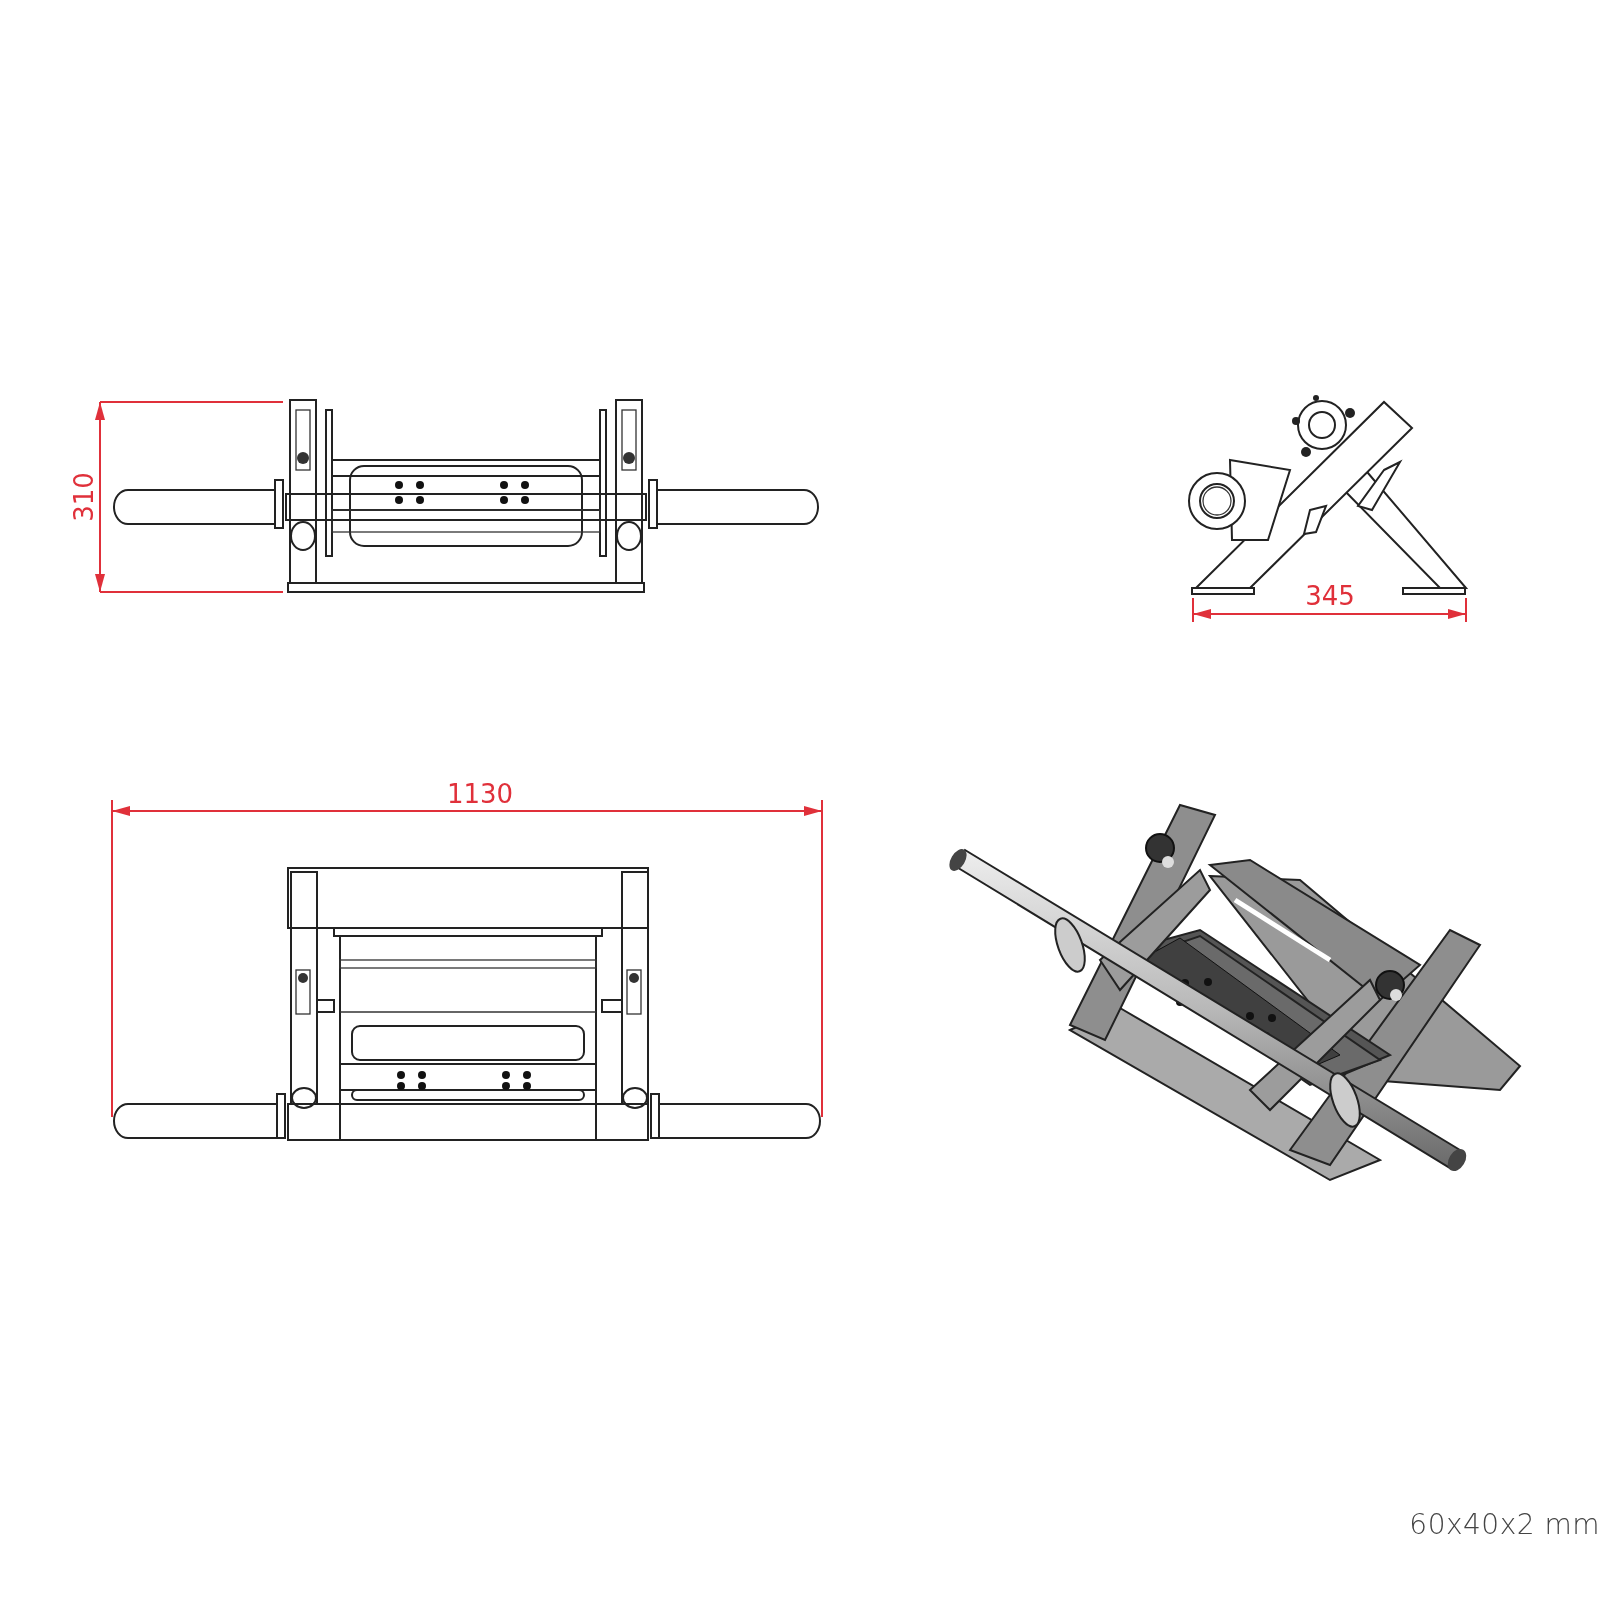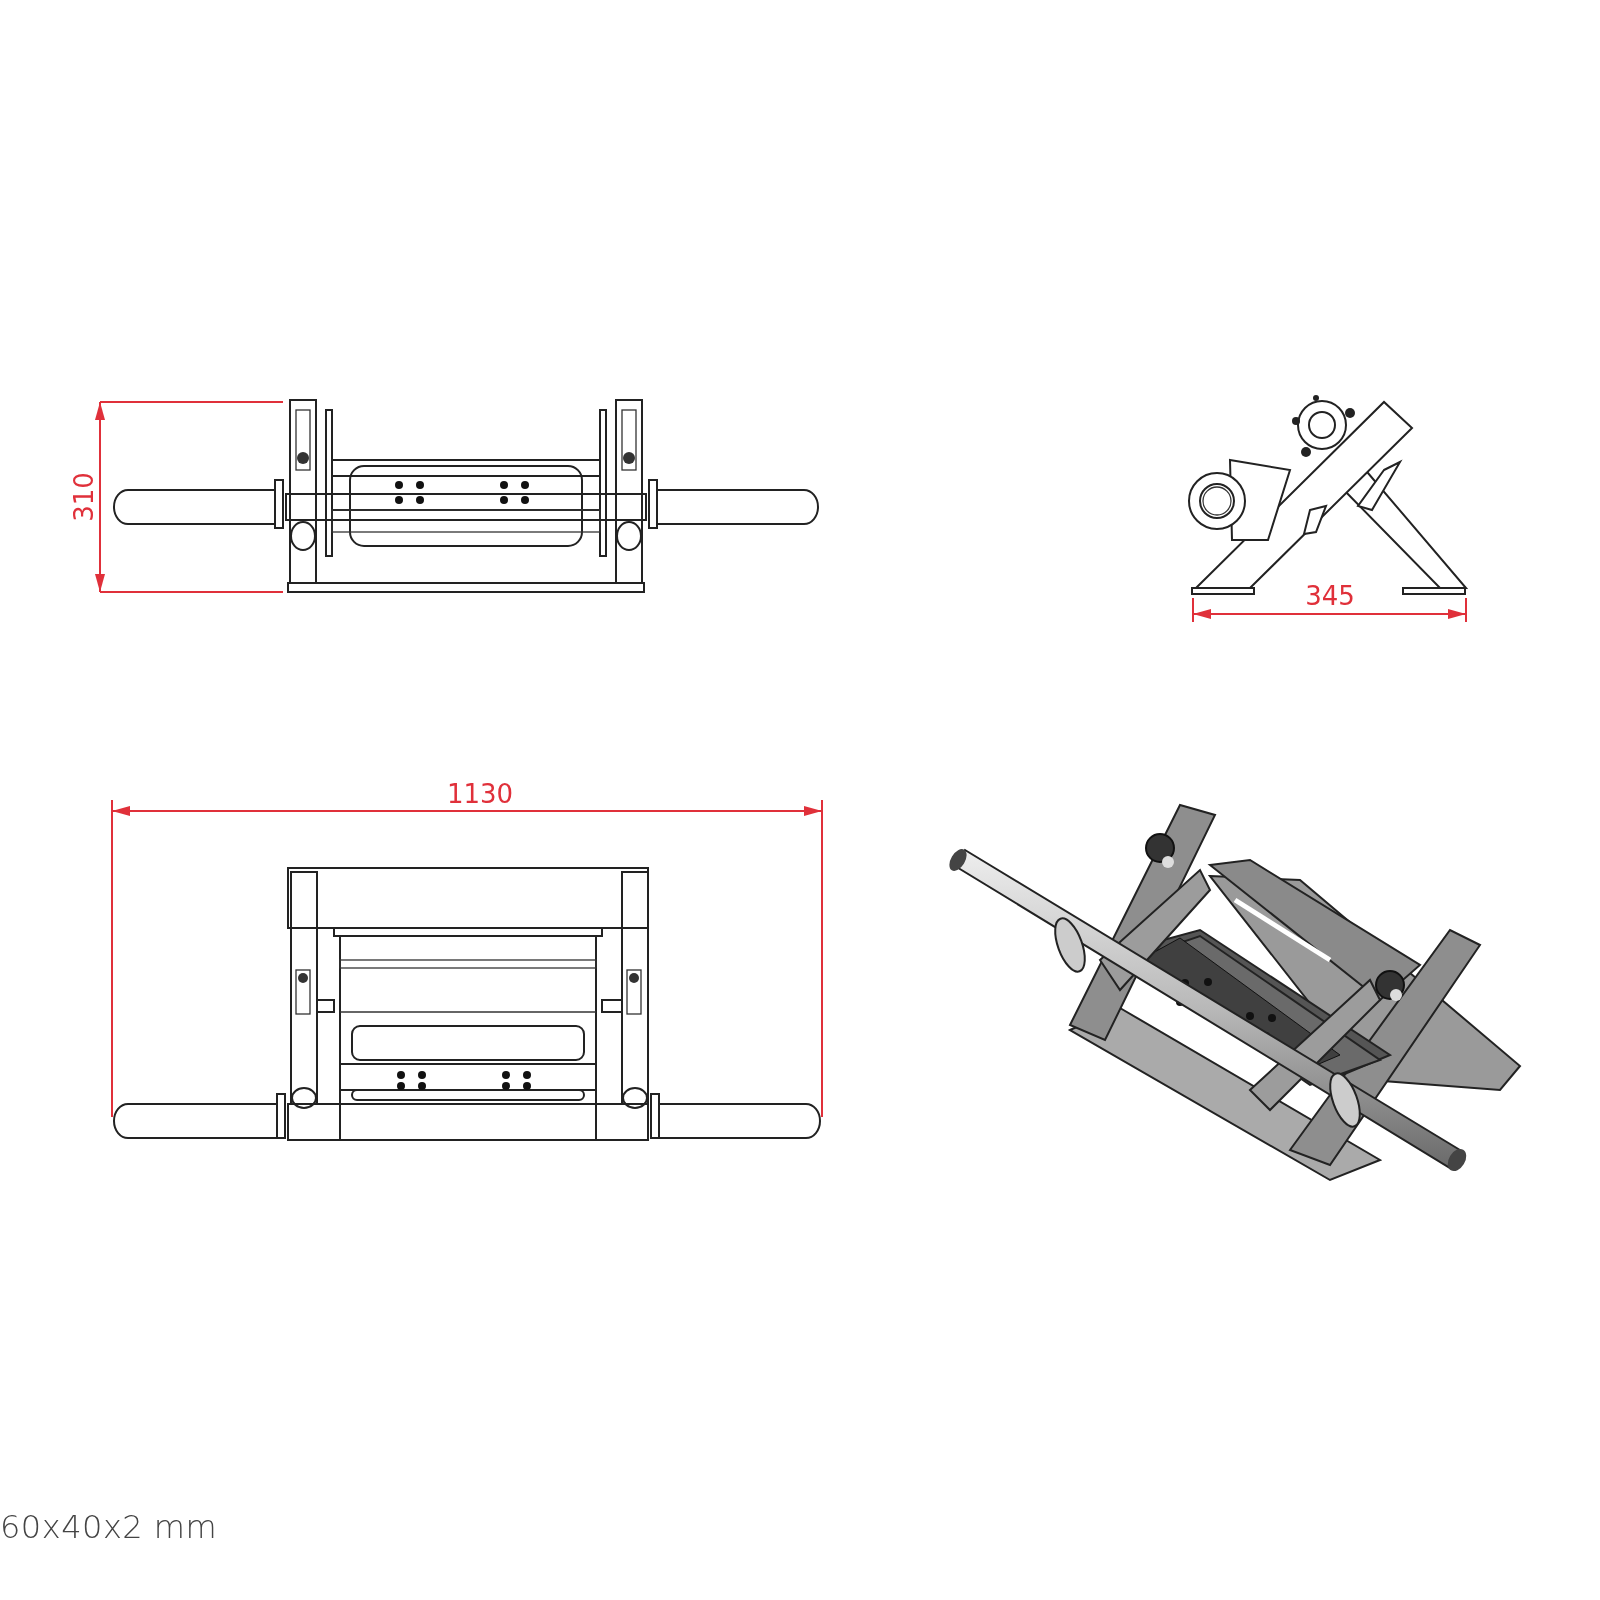--- a/index.html
+++ b/index.html
@@ -5,22 +5,22 @@
   html, body { margin: 0; padding: 0; background: #ffffff; }
   body { width: 1600px; height: 1600px; position: relative; overflow: hidden;
          font-family: "Liberation Sans", sans-serif; }
   svg.sheet { position: absolute; left: 0; top: 0; width: 1600px; height: 1600px; }
   .ln { stroke: #222; stroke-width: 2; fill: none; }
   .ln1 { stroke: #333; stroke-width: 1.3; fill: none; }
   .fillw { fill: #fff; stroke: #222; stroke-width: 2; }
   .dim { stroke: #e0303a; stroke-width: 2; fill: none; }
   .dimtxt { fill: #e0303a; font-family: "DejaVu Sans", sans-serif; font-size: 26px; }
   .hole { fill: #111; }
-  .caption { position: absolute; left: 0; width: 1600px; top: 1508px; text-align: left;
-             font-family: "DejaVu Sans", sans-serif; font-weight: 200; font-size: 32px; color: #444; letter-spacing: 0.5px; }
+  .caption { position: absolute; left: 0; width: 1600px; top: 1508px; text-align: right;
+             font-family: "DejaVu Sans", sans-serif; font-weight: 200; font-size: 28px; color: #444; letter-spacing: 0.5px; }
 </style>
 </head>
 <body>
 
 <svg class="sheet" viewBox="0 0 1600 1600" xmlns="http://www.w3.org/2000/svg">
 
   <g>
 
     <g>
       <line class="dim" x1="100" y1="402" x2="283" y2="402"></line>

